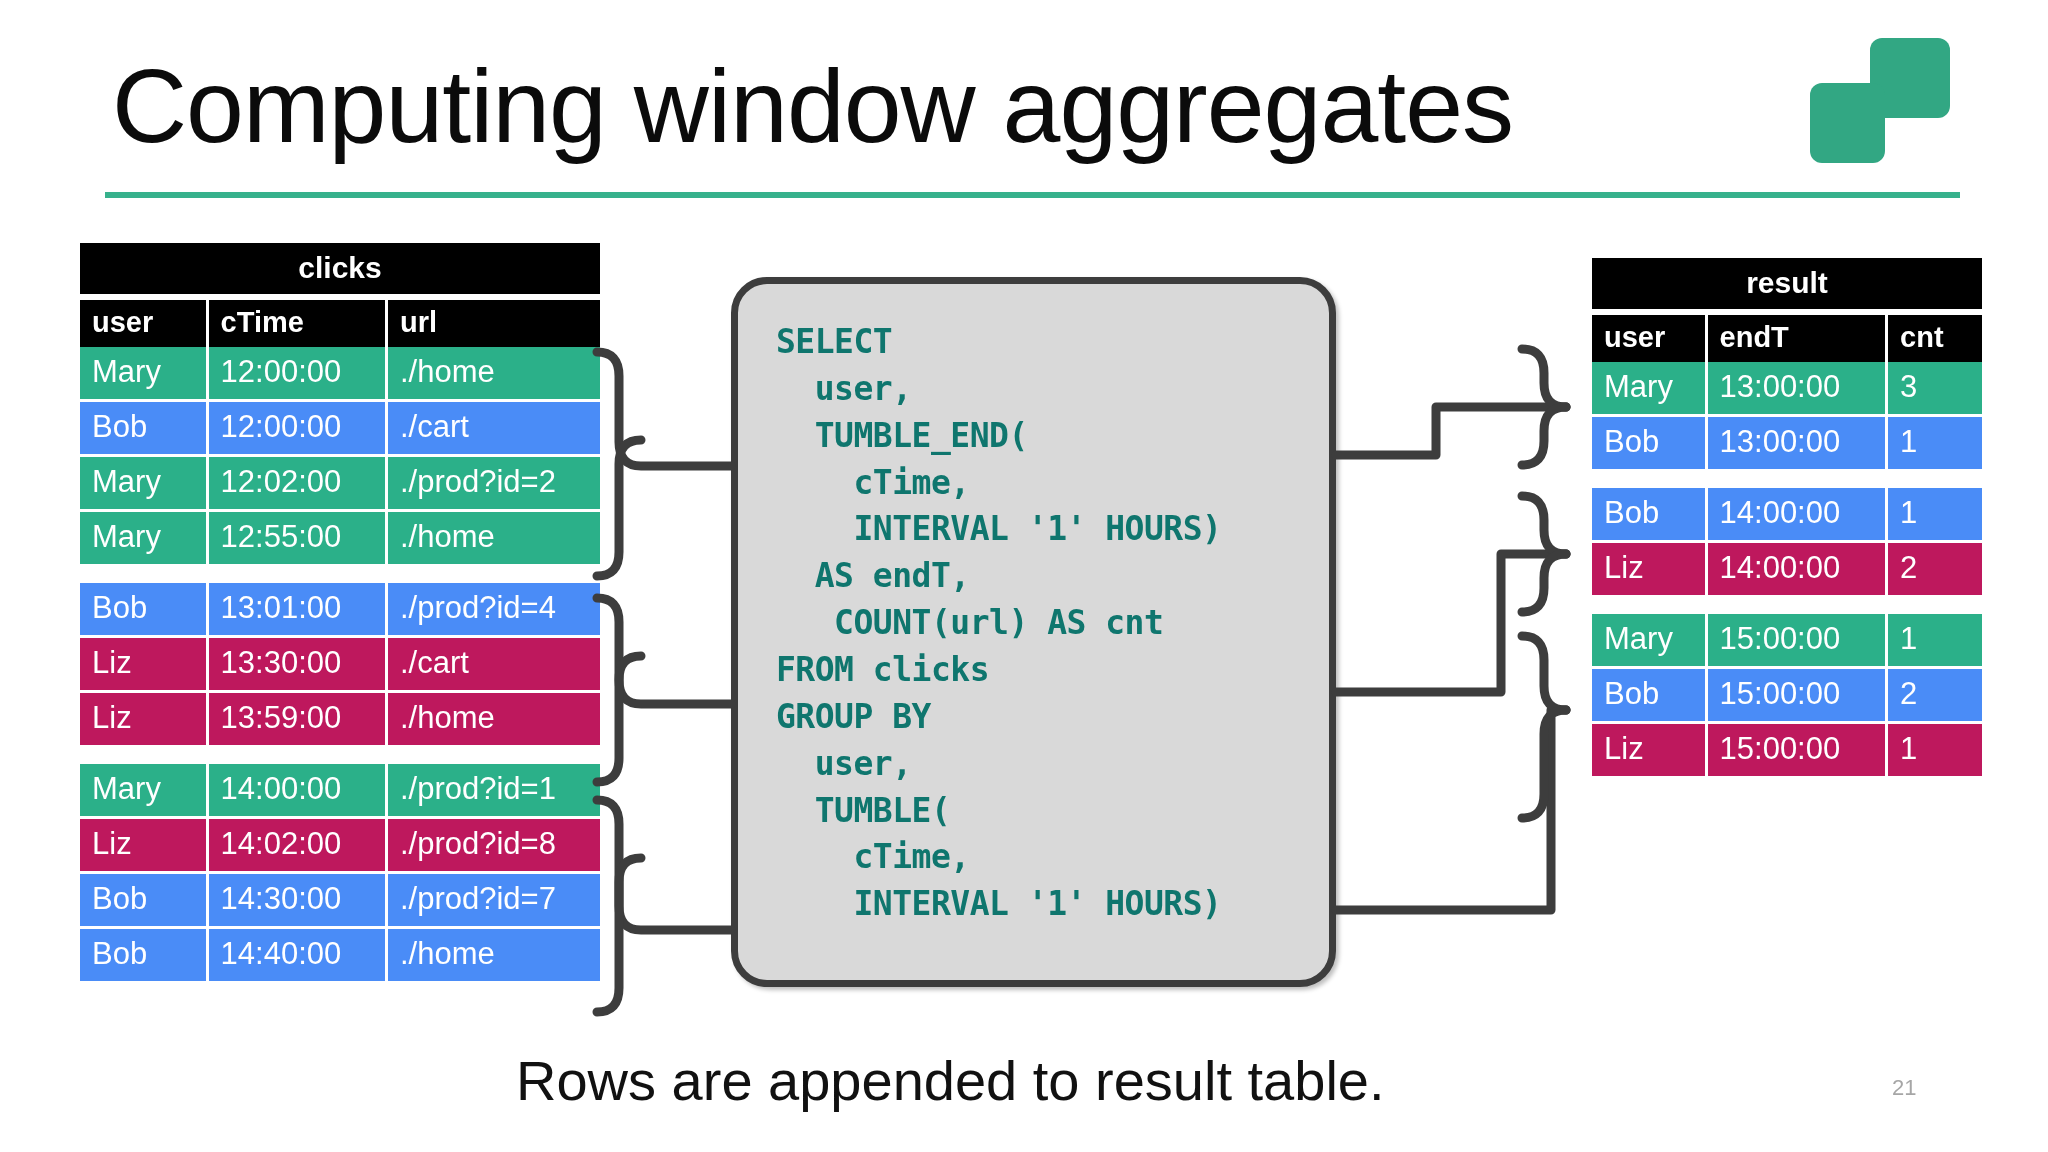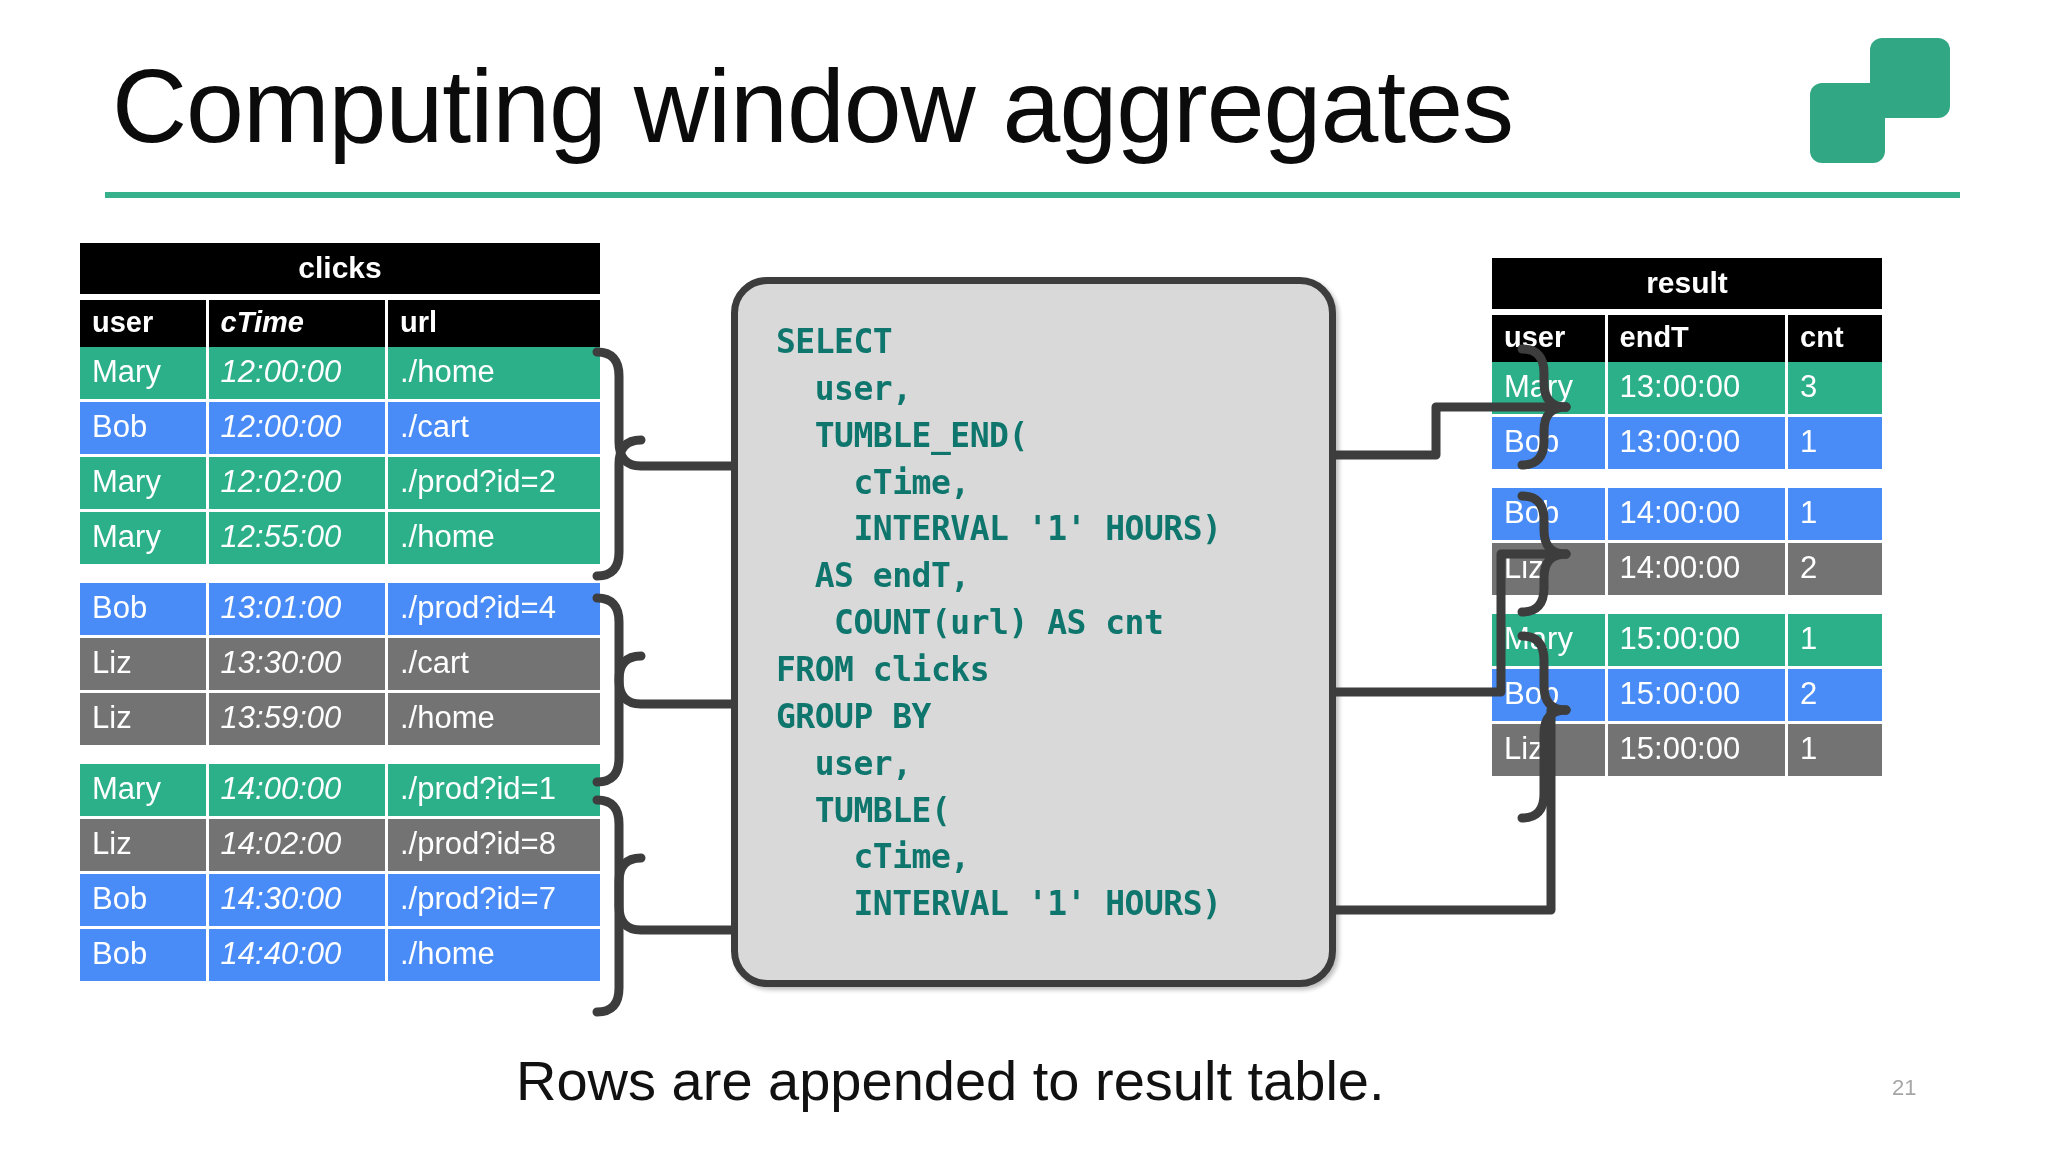--- a/index.html
+++ b/index.html
@@ -92,41 +92,41 @@
     color: #ffffff;
     padding: 7px 12px 9px 12px;
     text-align: left;
     border-right: 3px solid #ffffff;
     border-bottom: 3px solid #ffffff;
     white-space: nowrap;
   }
   .cell.last { border-right: none; }
   .c-green { background: #2bb089; }
   .c-blue  { background: #4a8cf7; }
-  .c-pink  { background: #737373; margin-left: 15px; }
+  .c-pink  { background: #be185d; margin-left: 15px; }
   .spacer-row td {
     height: 16px;
     background: #ffffff;
     padding: 0;
     border: none;
   }
 
   
   #clicks-table {
     left: 80px;
     top: 243px;
     width: 520px;
   }
   #clicks-table .col-user  { width: 128px; }
-  #clicks-table .col-ctime { width: 178px; font-style: italic; }
+  #clicks-table .col-ctime { width: 178px; }
   #clicks-table .col-url   { width: 214px; }
 
   
   #result-table {
-    left: 1492px;
+    left: 1592px;
     top: 258px;
     width: 390px;
   }
   #result-table .col-user { width: 108px; }
   #result-table .col-endt { width: 186px; }
   #result-table .col-cnt  { width: 96px; }
 
   
   #sql-box {
     position: absolute;

